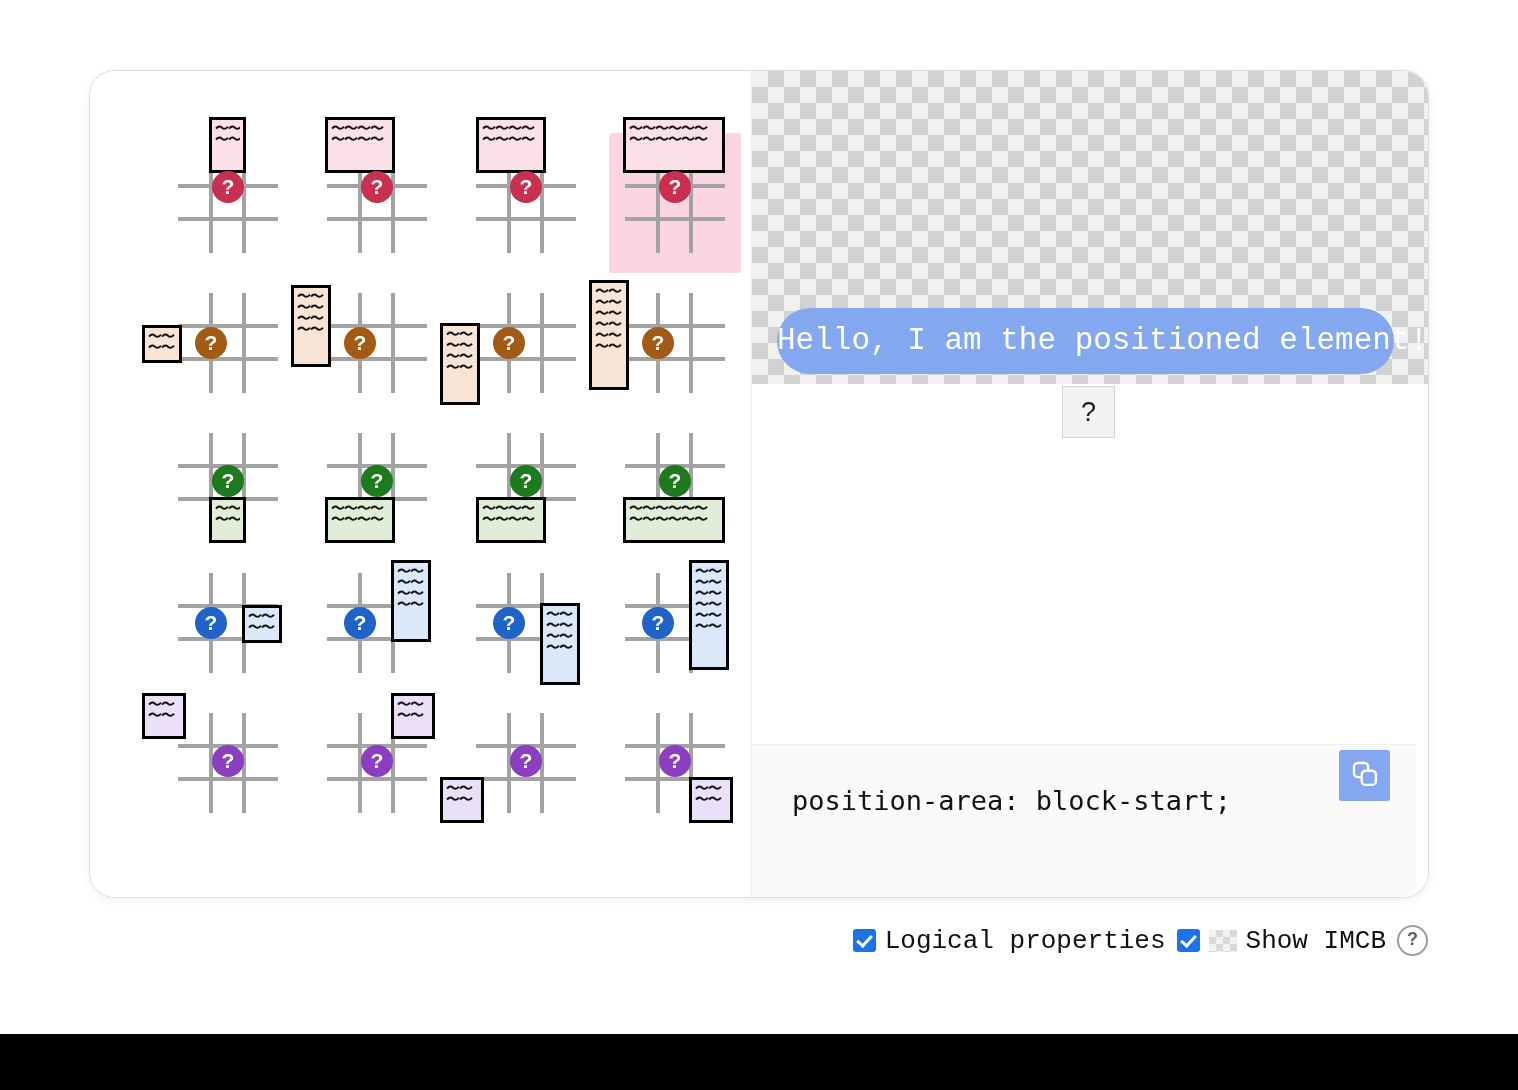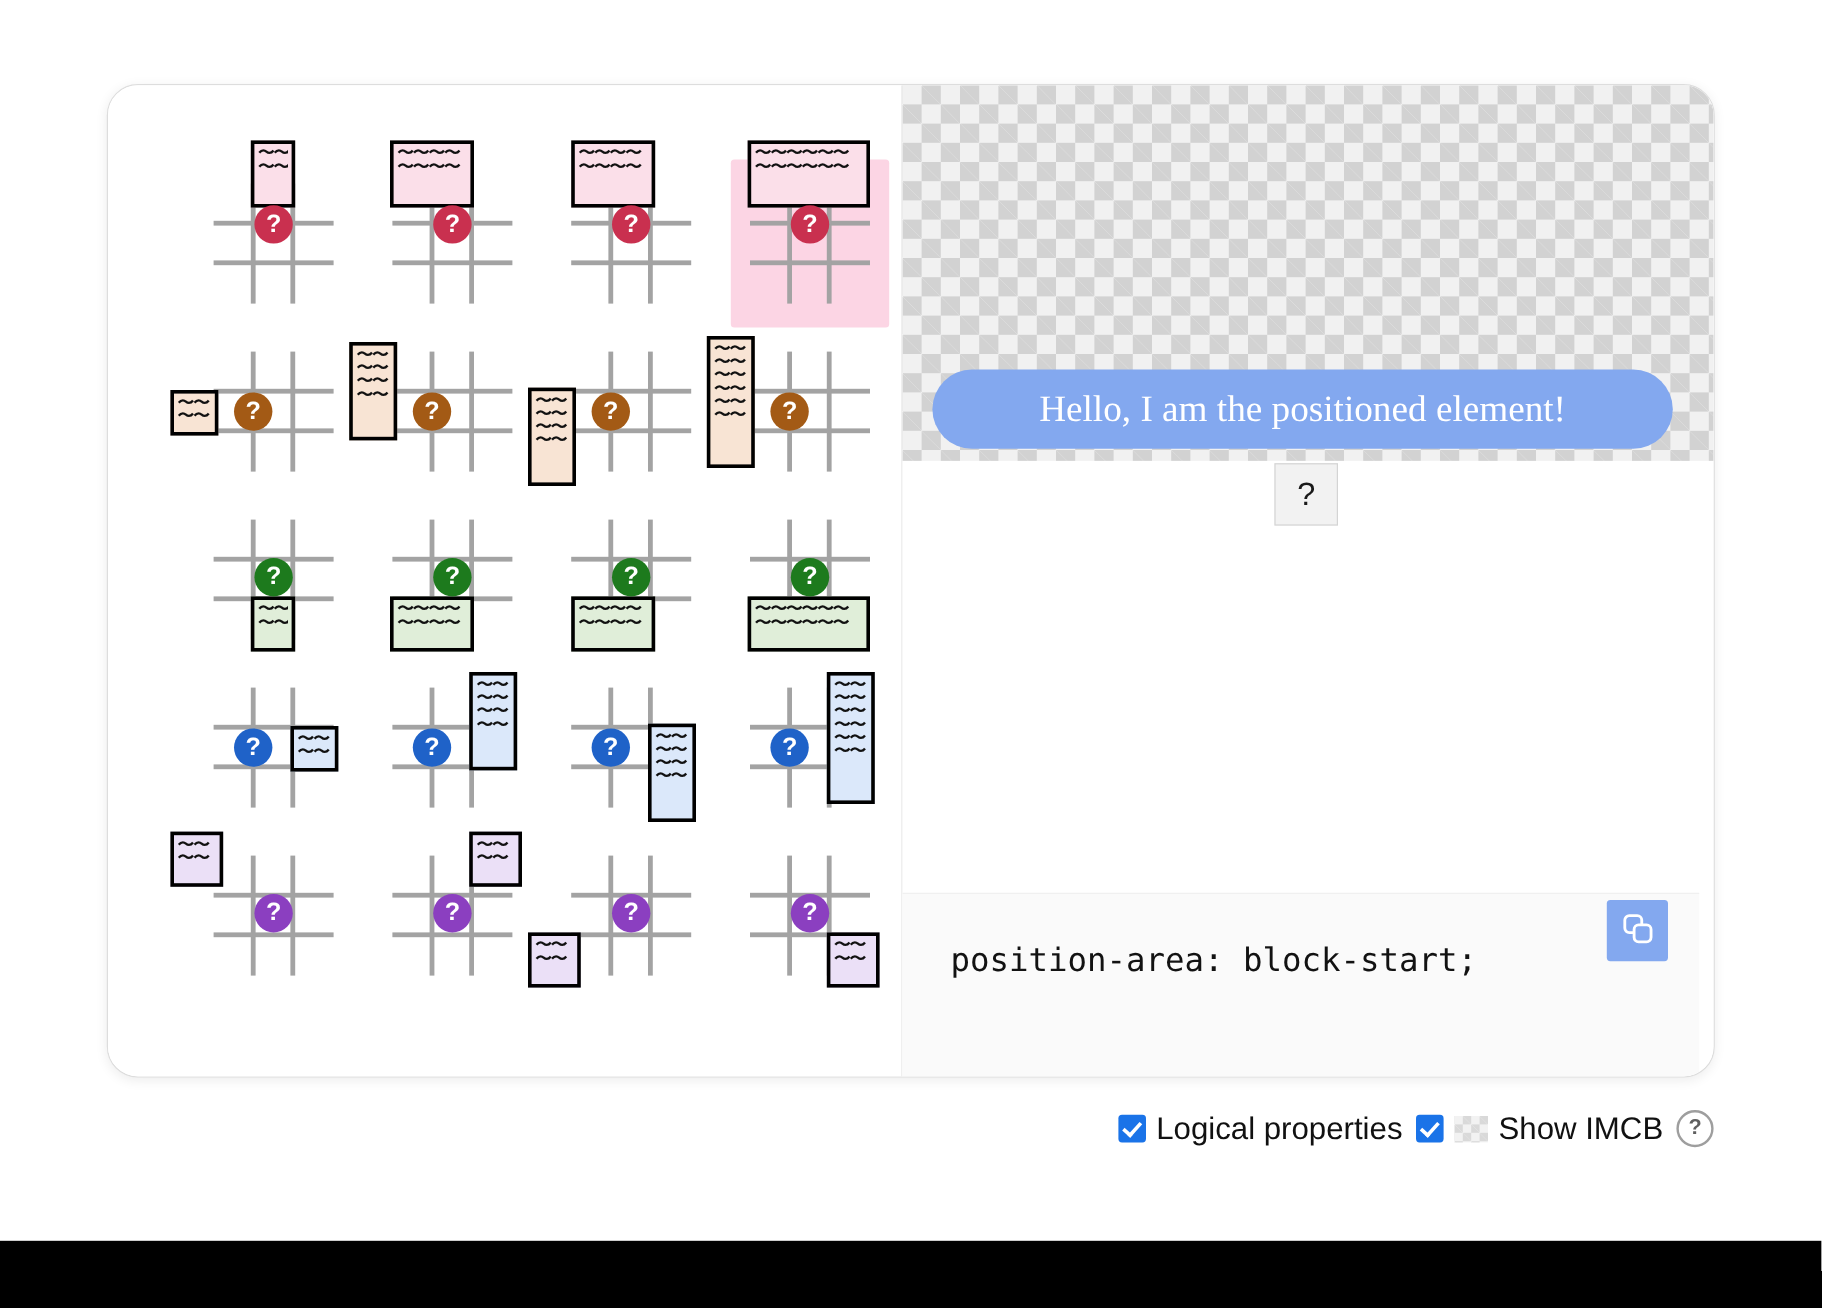--- a/index.html
+++ b/index.html
@@ -164,21 +164,21 @@
     left: 25px;
     top: 237px;
     width: 617px;
     height: 66px;
     background: #83a8ef;
     border-radius: 33px;
     color: #ffffff;
     font-size: 31px;
     line-height: 66px;
     text-align: center;
-    font-family: Liberation Serif, serif;
+    font-family: Liberation Mono, monospace;
     z-index: 4;
     white-space: nowrap;
   }
 
   .anchor-el {
     position: absolute;
     left: 310px;
     top: 315px;
     width: 53px;
     height: 52px;
@@ -286,21 +286,21 @@
     border: 2px solid #9e9e9e;
     color: #5f5f5f;
     font-size: 18px;
     line-height: 24px;
     text-align: center;
     font-weight: bold;
     cursor: pointer;
     flex: 0 0 auto;
     font-family: "Liberation Sans", sans-serif;
   }
-  .ctl-label { white-space: nowrap; }
+  .ctl-label { white-space: nowrap; font-family: Liberation Mono, monospace; }
 </style>
 </head>
 <body>
 
 <div id="root">
 
   <div class="card">
 
     <div class="card-left">
       <div class="option-grid" id="option-grid">

